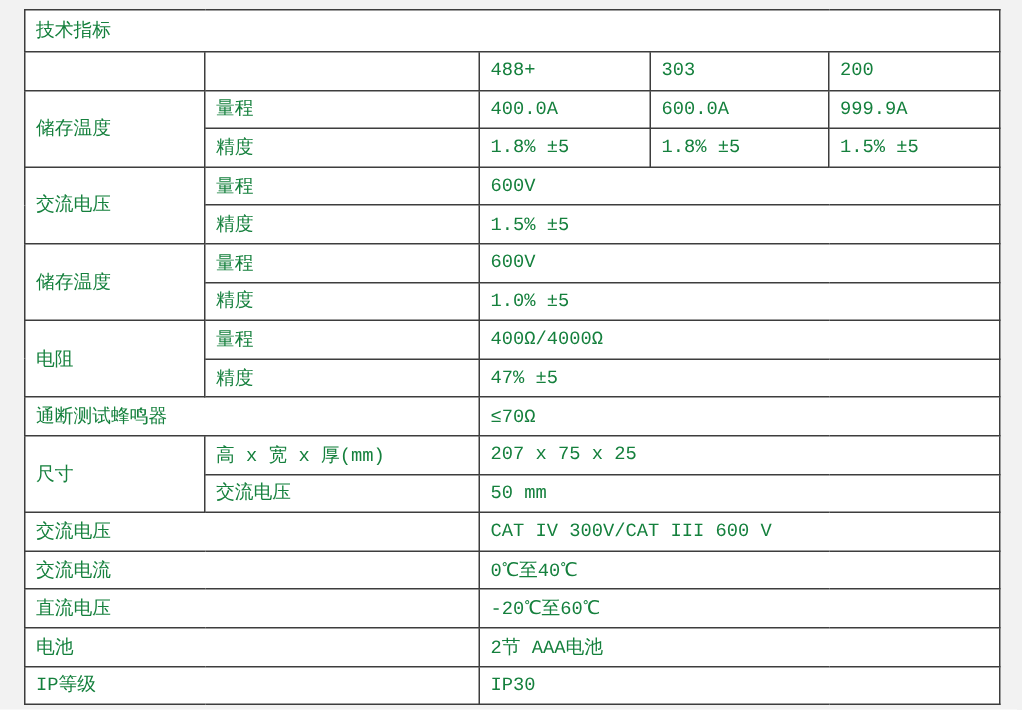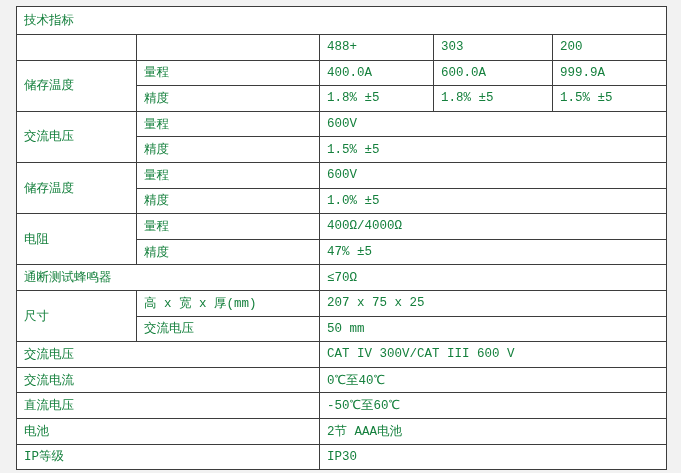--- a/index.html
+++ b/index.html
@@ -129,21 +129,21 @@
         <td colspan="3">CAT IV 300V/CAT III 600 V</td>
       </tr>
 
       <tr>
         <td colspan="2">交流电流</td>
         <td colspan="3">0℃至40℃</td>
       </tr>
 
       <tr>
         <td colspan="2">直流电压</td>
-        <td colspan="3">-50℃至60℃</td>
+        <td colspan="3">-20℃至60℃</td>
       </tr>
 
       <tr>
         <td colspan="2">电池</td>
         <td colspan="3">2节 AAA电池</td>
       </tr>
 
       <tr>
         <td colspan="2">IP等级</td>
         <td colspan="3">IP30</td>

